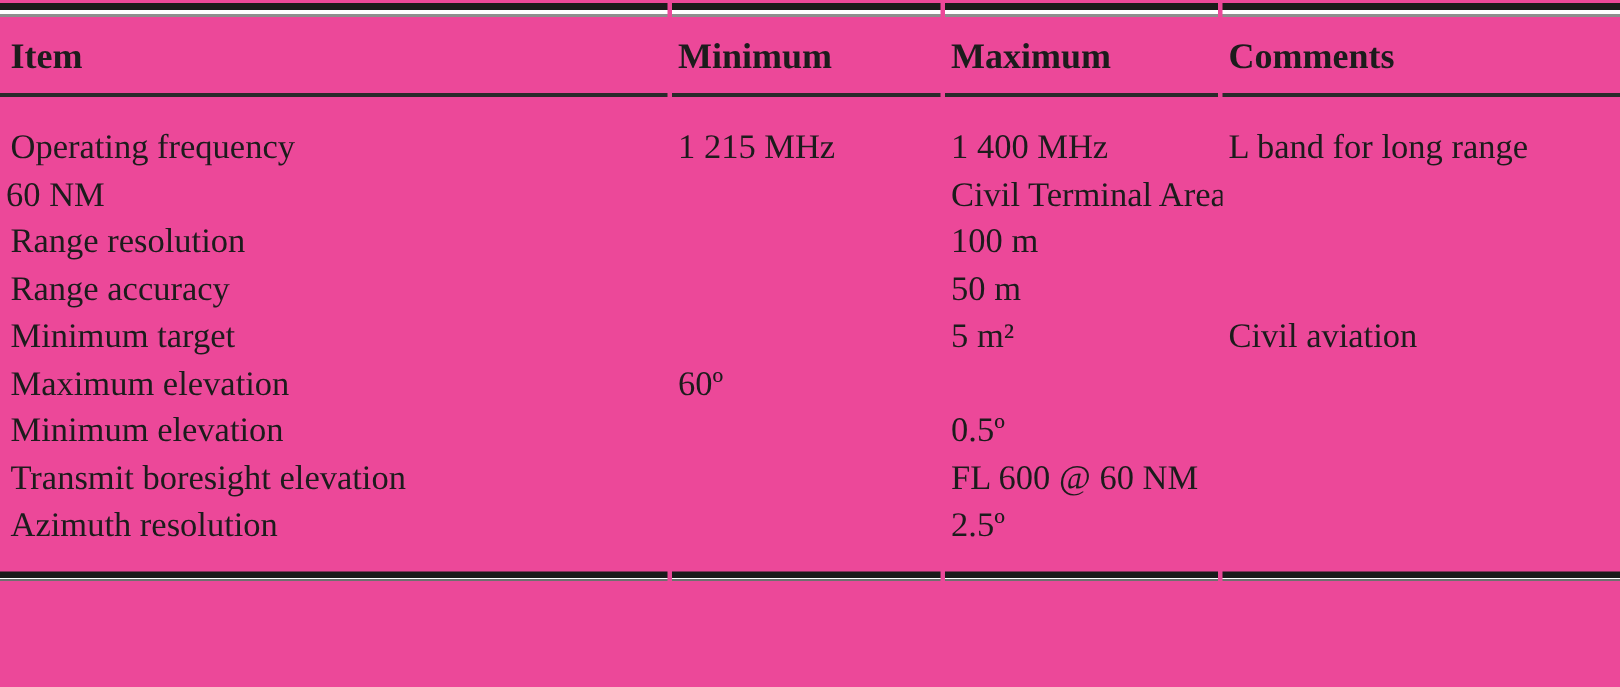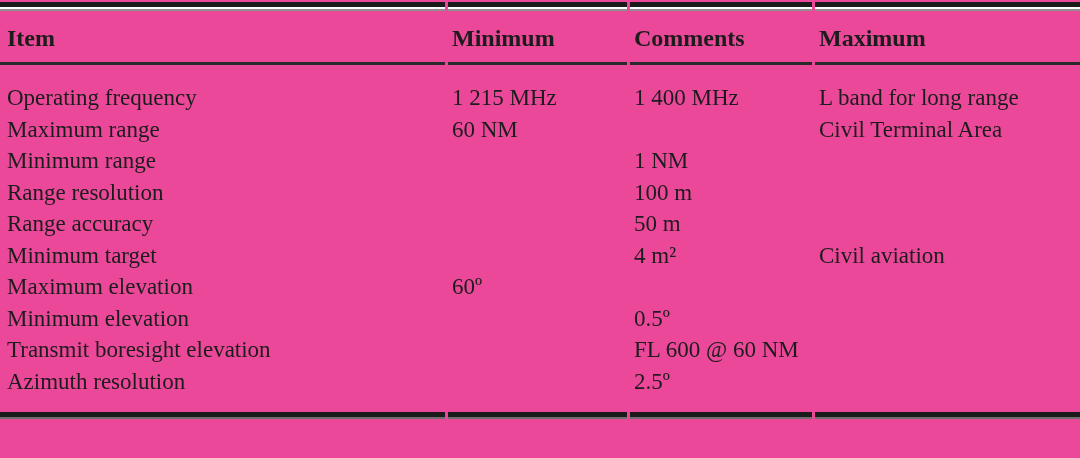--- a/index.html
+++ b/index.html
@@ -80,72 +80,65 @@
   <div class="rule rule-top">
     <div class="seg s1"></div>
     <div class="seg s2"></div>
     <div class="seg s3"></div>
     <div class="seg s4"></div>
   </div>
 
   <div class="grid-row header-row">
     <div class="cell col-item">Item</div>
     <div class="cell col-minimum">Minimum</div>
+    <div class="cell col-maximum">Maximum</div>
     <div class="cell col-comments">Comments</div>
-    <div class="cell col-maximum">Maximum</div>
   </div>
 
   <div class="rule rule-mid">
     <div class="seg s1"></div>
     <div class="seg s2"></div>
     <div class="seg s3"></div>
     <div class="seg s4"></div>
   </div>
 
   <div class="body-rows">
 
     <div class="grid-row">
       <div class="cell col-item">Operating frequency</div>
       <div class="cell col-minimum">1 215 MHz</div>
       <div class="cell col-maximum">1 400 MHz</div>
       <div class="cell col-comments">L band for long range</div>
     </div>
 
     <div class="grid-row">
-      <div class="cell col-item">Maximum range</div>
       <div class="cell col-minimum">60 NM</div>
       <div class="cell col-maximum"></div>
       <div class="cell col-comments">Civil Terminal Area</div>
     </div>
 
-    <div class="grid-row">
-      <div class="cell col-item">Minimum range</div>
-      <div class="cell col-minimum"></div>
-      <div class="cell col-maximum">1 NM</div>
-      <div class="cell col-comments"></div>
-    </div>
 
     <div class="grid-row">
       <div class="cell col-item">Range resolution</div>
       <div class="cell col-minimum"></div>
       <div class="cell col-maximum">100 m</div>
       <div class="cell col-comments"></div>
     </div>
 
     <div class="grid-row">
       <div class="cell col-item">Range accuracy</div>
       <div class="cell col-minimum"></div>
       <div class="cell col-maximum">50 m</div>
       <div class="cell col-comments"></div>
     </div>
 
     <div class="grid-row">
       <div class="cell col-item">Minimum target</div>
       <div class="cell col-minimum"></div>
-      <div class="cell col-maximum">4 m²</div>
+      <div class="cell col-maximum">5 m²</div>
       <div class="cell col-comments">Civil aviation</div>
     </div>
 
     <div class="grid-row">
       <div class="cell col-item">Maximum elevation</div>
       <div class="cell col-minimum">60º</div>
       <div class="cell col-maximum"></div>
       <div class="cell col-comments"></div>
     </div>
 

